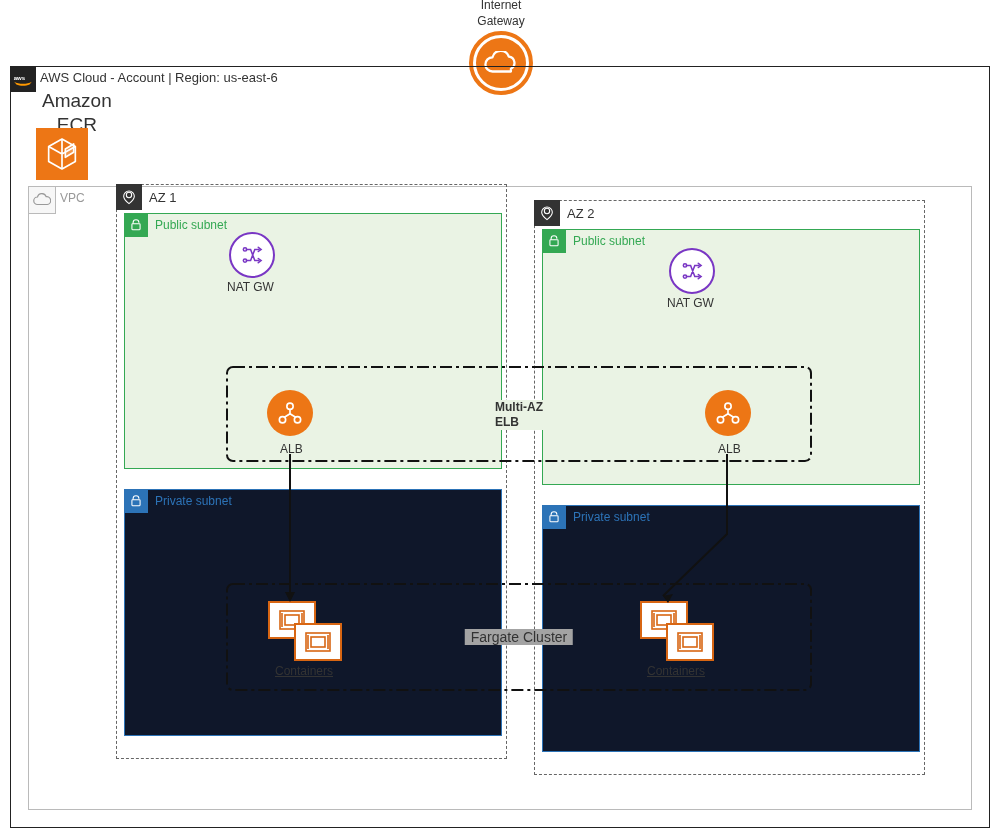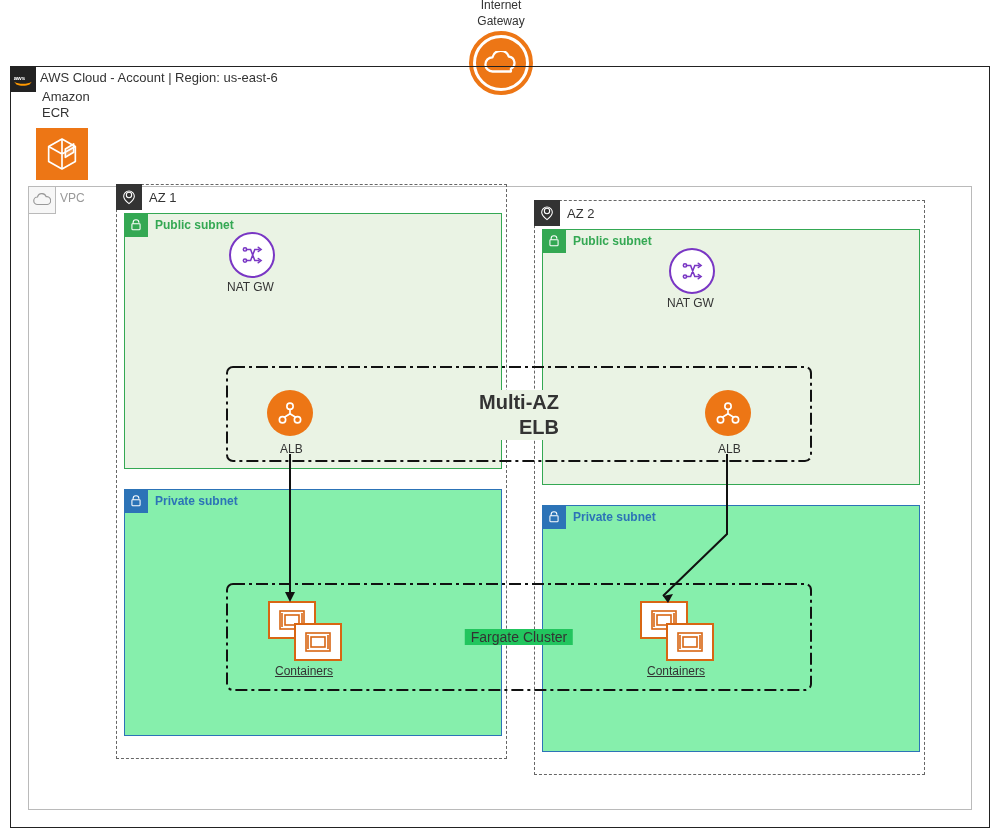--- a/index.html
+++ b/index.html
@@ -21,21 +21,21 @@
   }
   .aws-logo {
     left: 10px; top: 66px;
     width: 26px; height: 26px;
     background: #222; color: #fff;
     display:flex;align-items:center;justify-content:center;
     font-size:10px;font-weight:700;
   }
   .aws-logo svg{width:22px;height:22px;}
   .aws-title { left: 40px; top: 70px; font-size: 13px; }
-  .ecr-label { left: 42px; top: 89px; font-size: 13px; text-align:left; line-height:1.25;}
+  .ecr-label { left: 42px; top: 89px; font-size: 19px; text-align:center; line-height:1.25;}
   .ecr-icon {
     left: 36px; top: 128px;
     width: 52px; height: 52px;
     background: #ed7615;
     display:flex;align-items:center;justify-content:center;
   }
   .vpc-box {
     left: 28px; top: 186px;
     width: 942px; height: 622px;
     border: 1px solid #bababa;
@@ -66,26 +66,26 @@
     width: 376px; height: 254px;
     background: #eaf3e4;
     border: 1px solid #34a853;
   }
   .subnet-icon {
     width: 24px; height: 24px;
     position:absolute; left:-1px; top:-1px;
     display:flex;align-items:center;justify-content:center;
   }
   .public-subnet .subnet-icon { background:#34a853; }
-  .subnet-title { position:absolute; left:30px; top:4px; font-size:12px;font-weight:bold;}
+  .subnet-title { position:absolute; left:30px; top:4px; font-size:12px;}
   .public-subnet .subnet-title { color:#34a853; }
   .private-subnet {
     position:absolute; left:7px; top:304px;
     width: 376px; height: 245px;
-    background: #86efac;
+    background: #0f172a;
     border: 1px solid #2c73b7;
   }
   .private-subnet .subnet-icon { background:#2c73b7; }
   .private-subnet .subnet-title { color:#2c73b7; }
 
   .natgw-icon {
     position:absolute;
     width:42px;height:42px;
     border:2px solid #7936c4;border-radius:50%;
     background:#fff;
@@ -110,39 +110,39 @@
   }
 
   .elb-box {
     left: 227px; top: 367px;
     width: 584px; height: 96px;
     border: 2px dashed #111;
     border-style: dashed;
   }
   .elb-label {
     position:absolute; left:50%; top:50%; transform:translate(-50%,-50%);
-    font-weight:700; font-size:20px; text-align:right; line-height:1.25;
+    font-weight:700; font-size:12px; text-align:left; line-height:1.25;
     background: #eaf3e4; padding: 0 6px;
   }
 
   .alb-icon{
     position:absolute; width:46px;height:46px;border-radius:50%;
     background:#ed7615;display:flex;align-items:center;justify-content:center;
   }
   .alb-label{position:absolute;font-size:12px;}
 
   .fargate-box{
     left:227px; top:584px;
     width:584px; height:106px;
     border:2px dashed #111;
   }
   .fargate-label{
     position:absolute; left:50%; top:50%; transform:translate(-50%,-50%);
     font-size:14px; text-align:center;
-    background:#22c55e; padding:0 6px;
+    background:#a3a3a3; padding:0 6px;
   }
 
   .containers{
     position:absolute; width:70px;height:56px;
   }
   .containers .cbox{
     position:absolute;width:44px;height:34px;border:2px solid #d86613;background:#fff;
     display:flex;align-items:center;justify-content:center;
   }
   .containers .cbox svg{width:26px;height:20px;}

